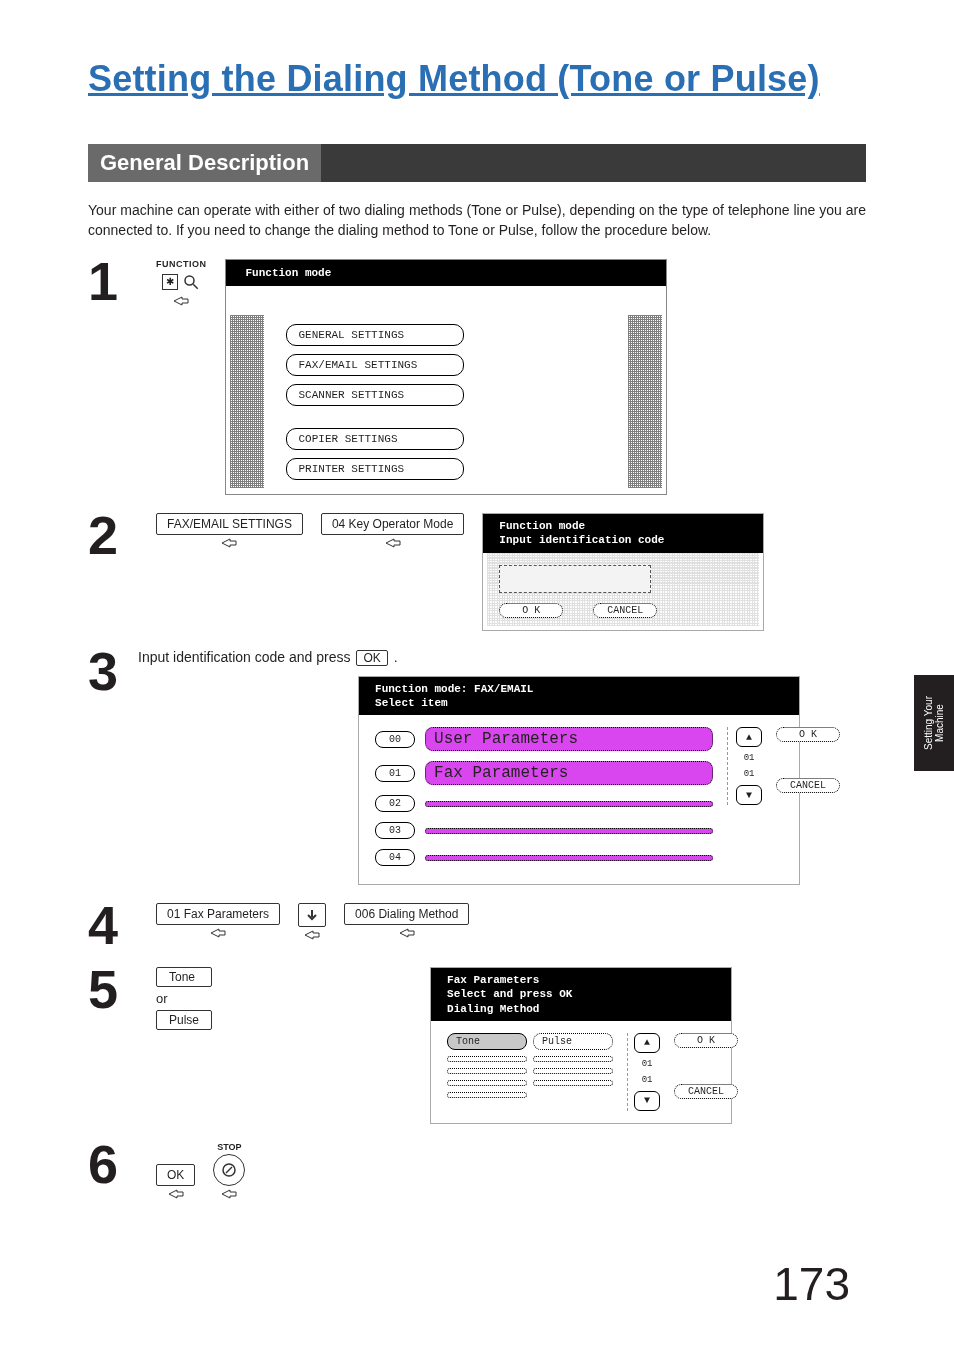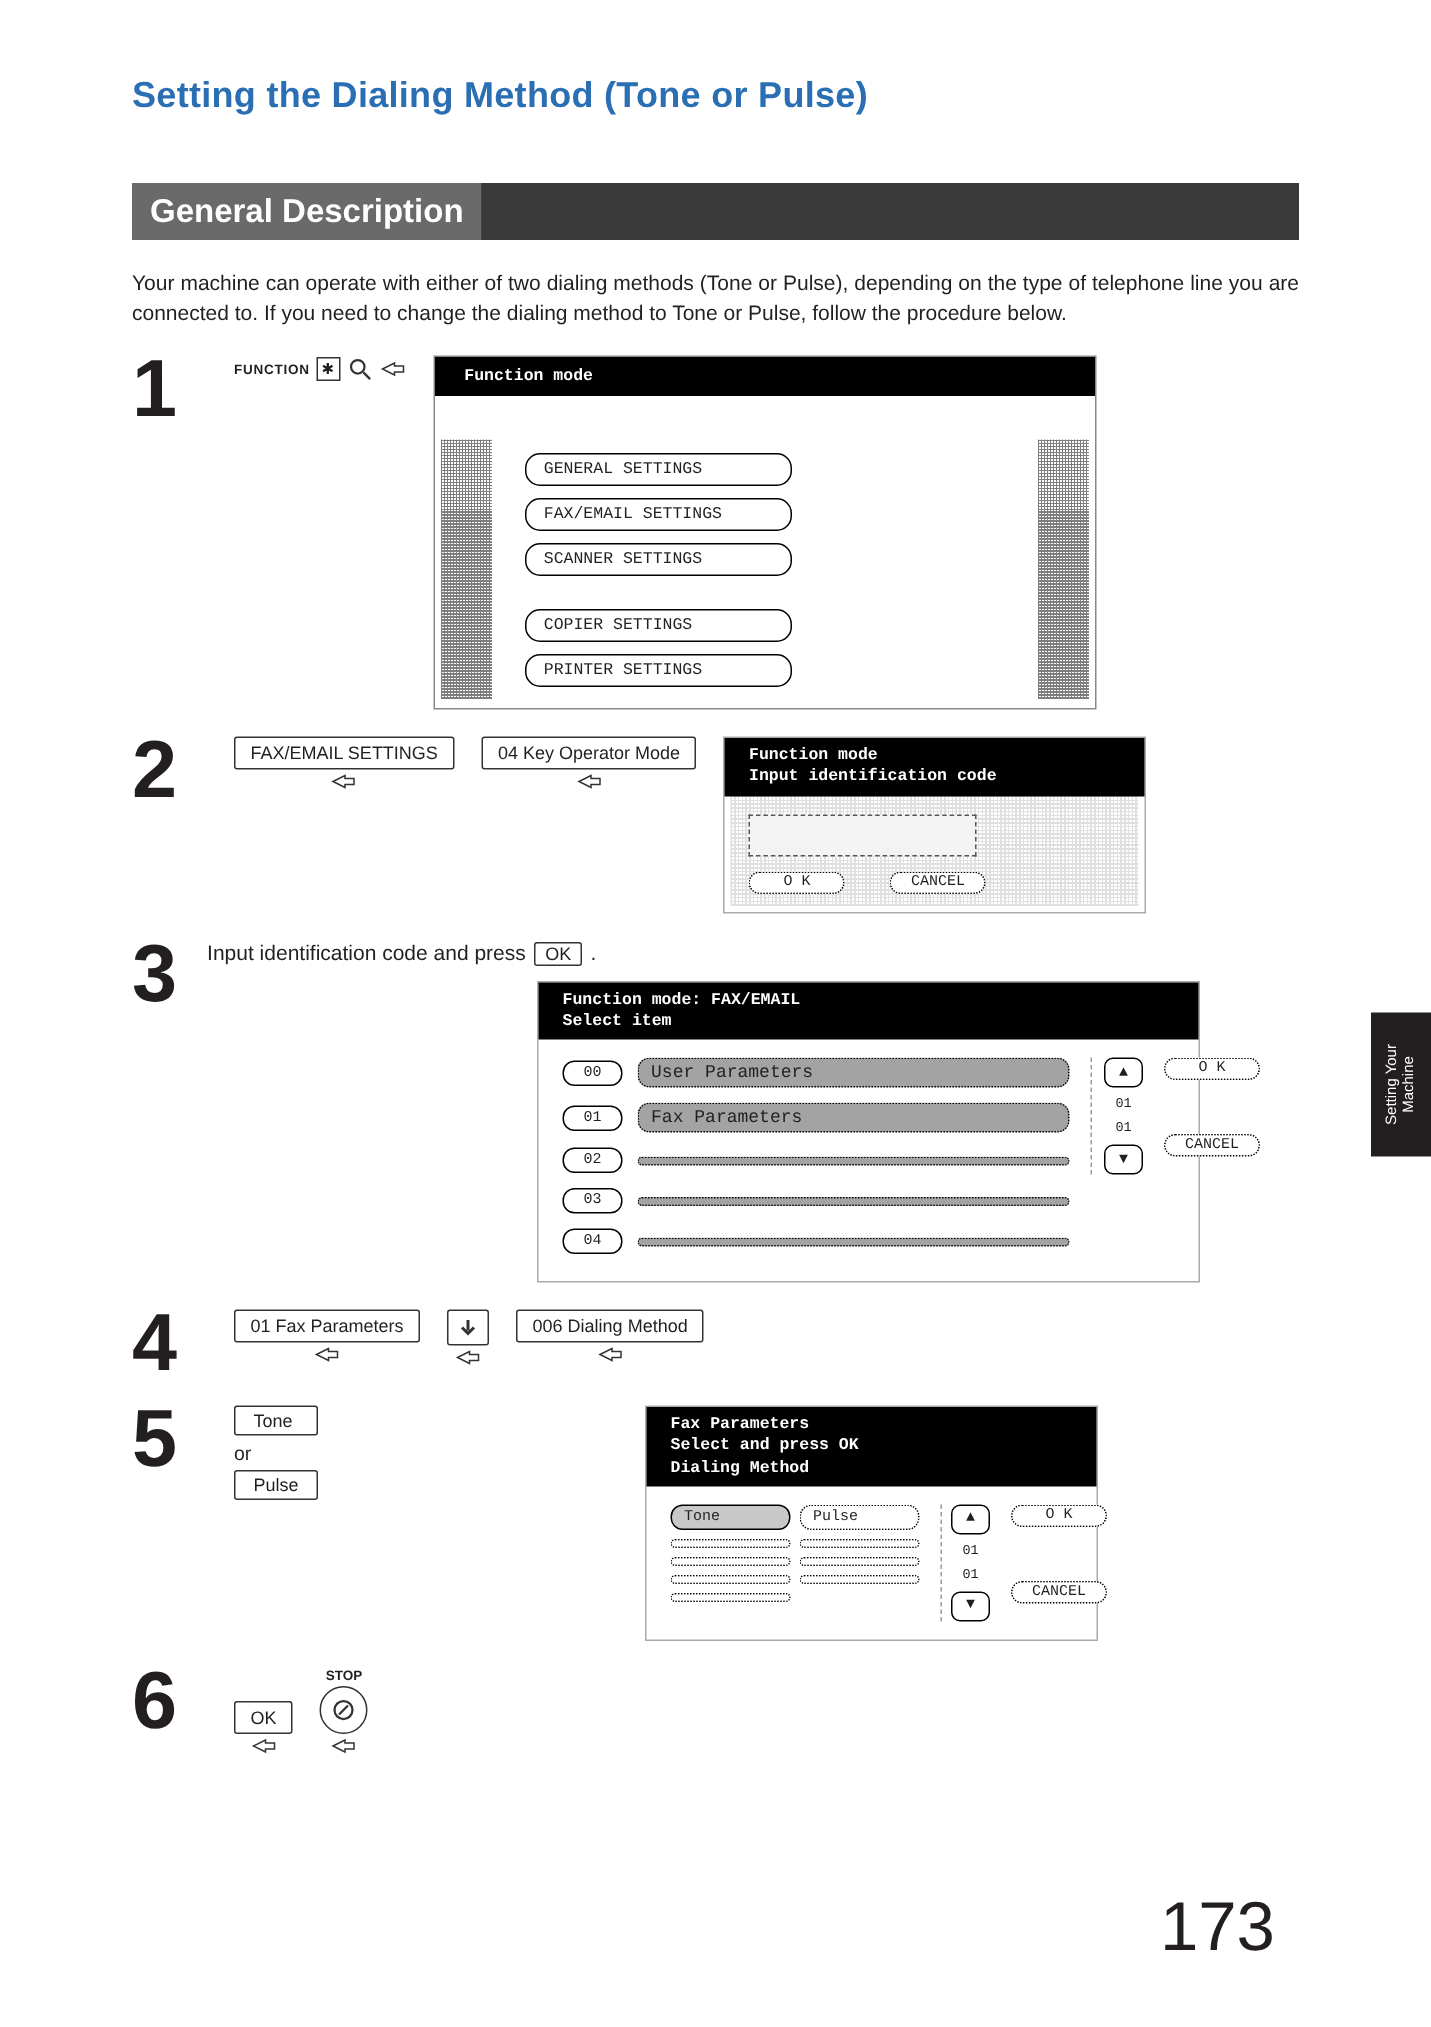--- a/index.html
+++ b/index.html
@@ -7,23 +7,24 @@
     --page-h: 1351px;
     --accent: #2a6fb4;
     --tab-bg: #231f20;
     --step-num: #231f20;
   }
   html,body { margin:0; padding:0; font-family: Arial, Helvetica, sans-serif; background:#fff; color:#231f20; }
   .page { width:var(--page-w); height:var(--page-h); position:relative; box-sizing:border-box; padding:34px 88px 24px 88px; }
   .title {
     color: var(--accent);
     font-weight:700;
-    font-size:24px;
+    font-size:36px;
     margin-bottom:44px;
     letter-spacing:0.2px;
+    text-decoration:underline;
   }
   .section-head {
     background:#3a3a3a;
     display:flex;
     margin-bottom:18px;
   }
   .section-head .inner {
     background:#6a6a6a;
     color:#fff;
     font-weight:700;
@@ -47,21 +48,21 @@
     gap:2px;
   }
   .key-btn .cap {
     border:1px solid #333;
     padding:3px 10px;
     font-size:12px;
     border-radius:2px;
   }
   
   .function-block {
-    display:flex; flex-direction:row; align-items:center; gap:4px;
+    display:flex; flex-direction:column; align-items:center; gap:4px;
   }
   .function-label { font-size:9px; font-weight:700; letter-spacing:0.5px; }
   .function-glyph { display:flex; align-items:center; gap:4px; }
   .fn-box { width:14px; height:14px; border:1px solid #333; display:flex; align-items:center; justify-content:center; font-size:10px; }
   .fn-mag { width:18px; height:18px; }
   
   .lcd {
     background:#fff;
     border:1px solid #888;
     position:relative;
@@ -105,21 +106,21 @@
   .lcd-small .inner {
     position:relative; z-index:1; padding:12px 16px;
     font-family:"Courier New",monospace; font-size:11px;
     display:flex; gap:14px; align-items:flex-start;
   }
   .slot-row { display:flex; gap:10px; align-items:center; margin-bottom:6px; }
   .tiny-slot {
     border:1px solid #000; border-radius:8px; padding:2px 8px; min-width:22px; text-align:center; font-size:10px; background:#fff;
   }
   .long-slot {
-    border:1px dotted #000; border-radius:8px; padding:2px 8px; width:270px; font-size:12px; background:#a3a3a3;
+    border:1px dotted #000; border-radius:8px; padding:2px 8px; width:270px; font-size:16px; background:#d946ef;
   }
   .rs-col { display:flex; flex-direction:column; gap:6px; align-items:center; }
   .rs-btn {
     border:1px dotted #000; border-radius:8px; padding:1px 8px; font-size:10px; background:#fff; min-width:46px; text-align:center;
   }
   .arrow-slot {
     border:1px solid #000; border-radius:6px; width:24px; height:18px; display:flex; align-items:center; justify-content:center; font-size:10px; background:#fff;
   }
   .idx-tiny { font-size:9px; }
   

